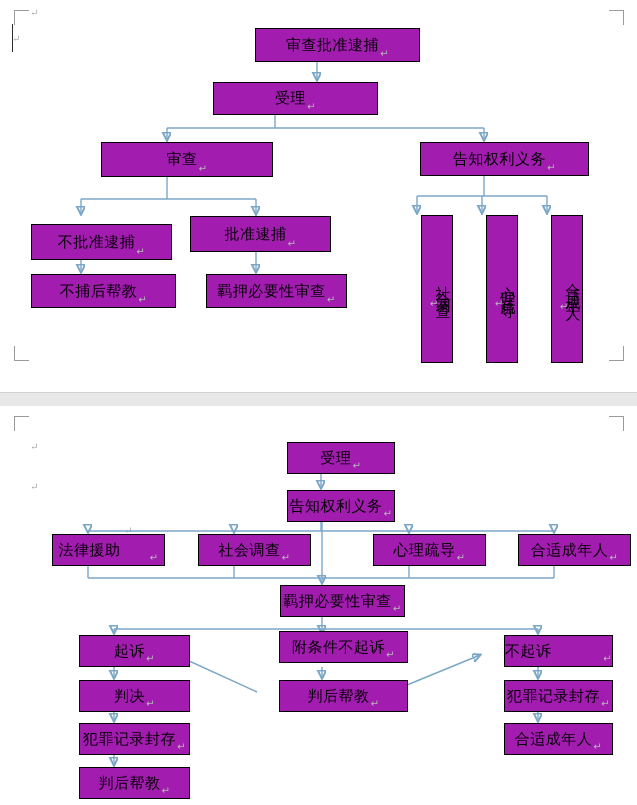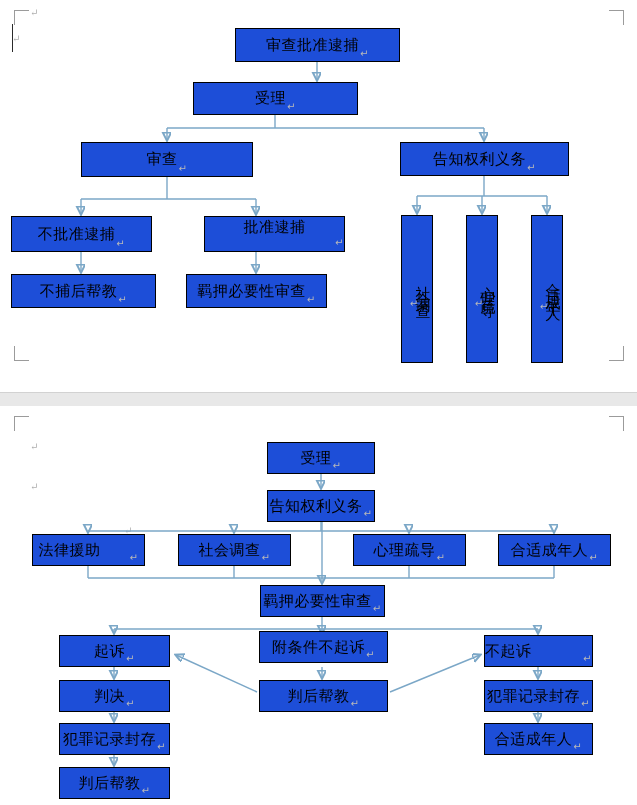--- a/index.html
+++ b/index.html
@@ -19,23 +19,23 @@
   .cmark.tl{border-left:1px solid #9b9b9b;border-top:1px solid #9b9b9b;}
   .cmark.tr{border-right:1px solid #9b9b9b;border-top:1px solid #9b9b9b;}
   .cmark.bl{border-left:1px solid #9b9b9b;border-bottom:1px solid #9b9b9b;}
   .cmark.br{border-right:1px solid #9b9b9b;border-bottom:1px solid #9b9b9b;}
 
   .pilcrow{position:absolute;color:#b0b0b0;font-size:10px;line-height:10px;
     font-family:"Liberation Serif","DejaVu Serif",serif;}
   .vbar{position:absolute;width:1px;background:#2a2a2a;}
 
   
-  .box{position:absolute;border:1px solid #000;background:#1d4ed8;
+  .box{position:absolute;border:1px solid #000;background:#a21caf;
     display:flex;align-items:center;justify-content:center;
-    font-size:15px;letter-spacing:.5px;white-space:nowrap;box-sizing:border-box;}
+    font-size:15px;letter-spacing:.5px;white-space:nowrap;box-sizing:border-box;margin-left:20px;}
   .box .pm{color:#b9b9b9;font-size:10px;margin-left:1px;align-self:flex-end;
     margin-bottom:2px;}
   .box.vert{writing-mode:vertical-rl;text-orientation:upright;
     letter-spacing:6px;padding-top:6px;align-items:flex-start;}
   .box.vert .pm{writing-mode:horizontal-tb;margin-left:0;align-self:center;}
 
   svg.wires{position:absolute;left:0;top:0;overflow:visible;pointer-events:none;}
   svg.wires line,svg.wires path{stroke:#7ba7c7;stroke-width:1.4;fill:none;}
 </style>
 </head>
@@ -91,25 +91,25 @@
         <span class="pm">↵</span>
       </div>
       <div class="box" style="left: 81px; top: 142px; width: 172px; height: 35px;">
         <span>审查</span>
         <span class="pm">↵</span>
       </div>
       <div class="box" style="left: 400px; top: 142px; width: 169px; height: 34px;">
         <span>告知权利义务</span>
         <span class="pm">↵</span>
       </div>
-      <div class="box" style="left: 11px; top: 216px; width: 141px; height: 36px;">
+      <div class="box" style="left: 11px; top: 224px; width: 141px; height: 36px;">
         <span>不批准逮捕</span>
         <span class="pm">↵</span>
       </div>
-      <div class="box" style="left: 204px; top: 216px; width: 141px; height: 36px; flex-direction: column;">
+      <div class="box" style="left: 170px; top: 216px; width: 141px; height: 36px;">
         <span>批准逮捕</span>
         <span class="pm">↵</span>
       </div>
       <div class="box" style="left: 11px; top: 274px; width: 145px; height: 34px; justify-content: center;">
         <span>不捕后帮教</span>
         <span class="pm">↵</span>
       </div>
       <div class="box" style="left: 186px; top: 274px; width: 141px; height: 34px;">
         <span>羁押必要性审查</span>
         <span class="pm">↵</span>

